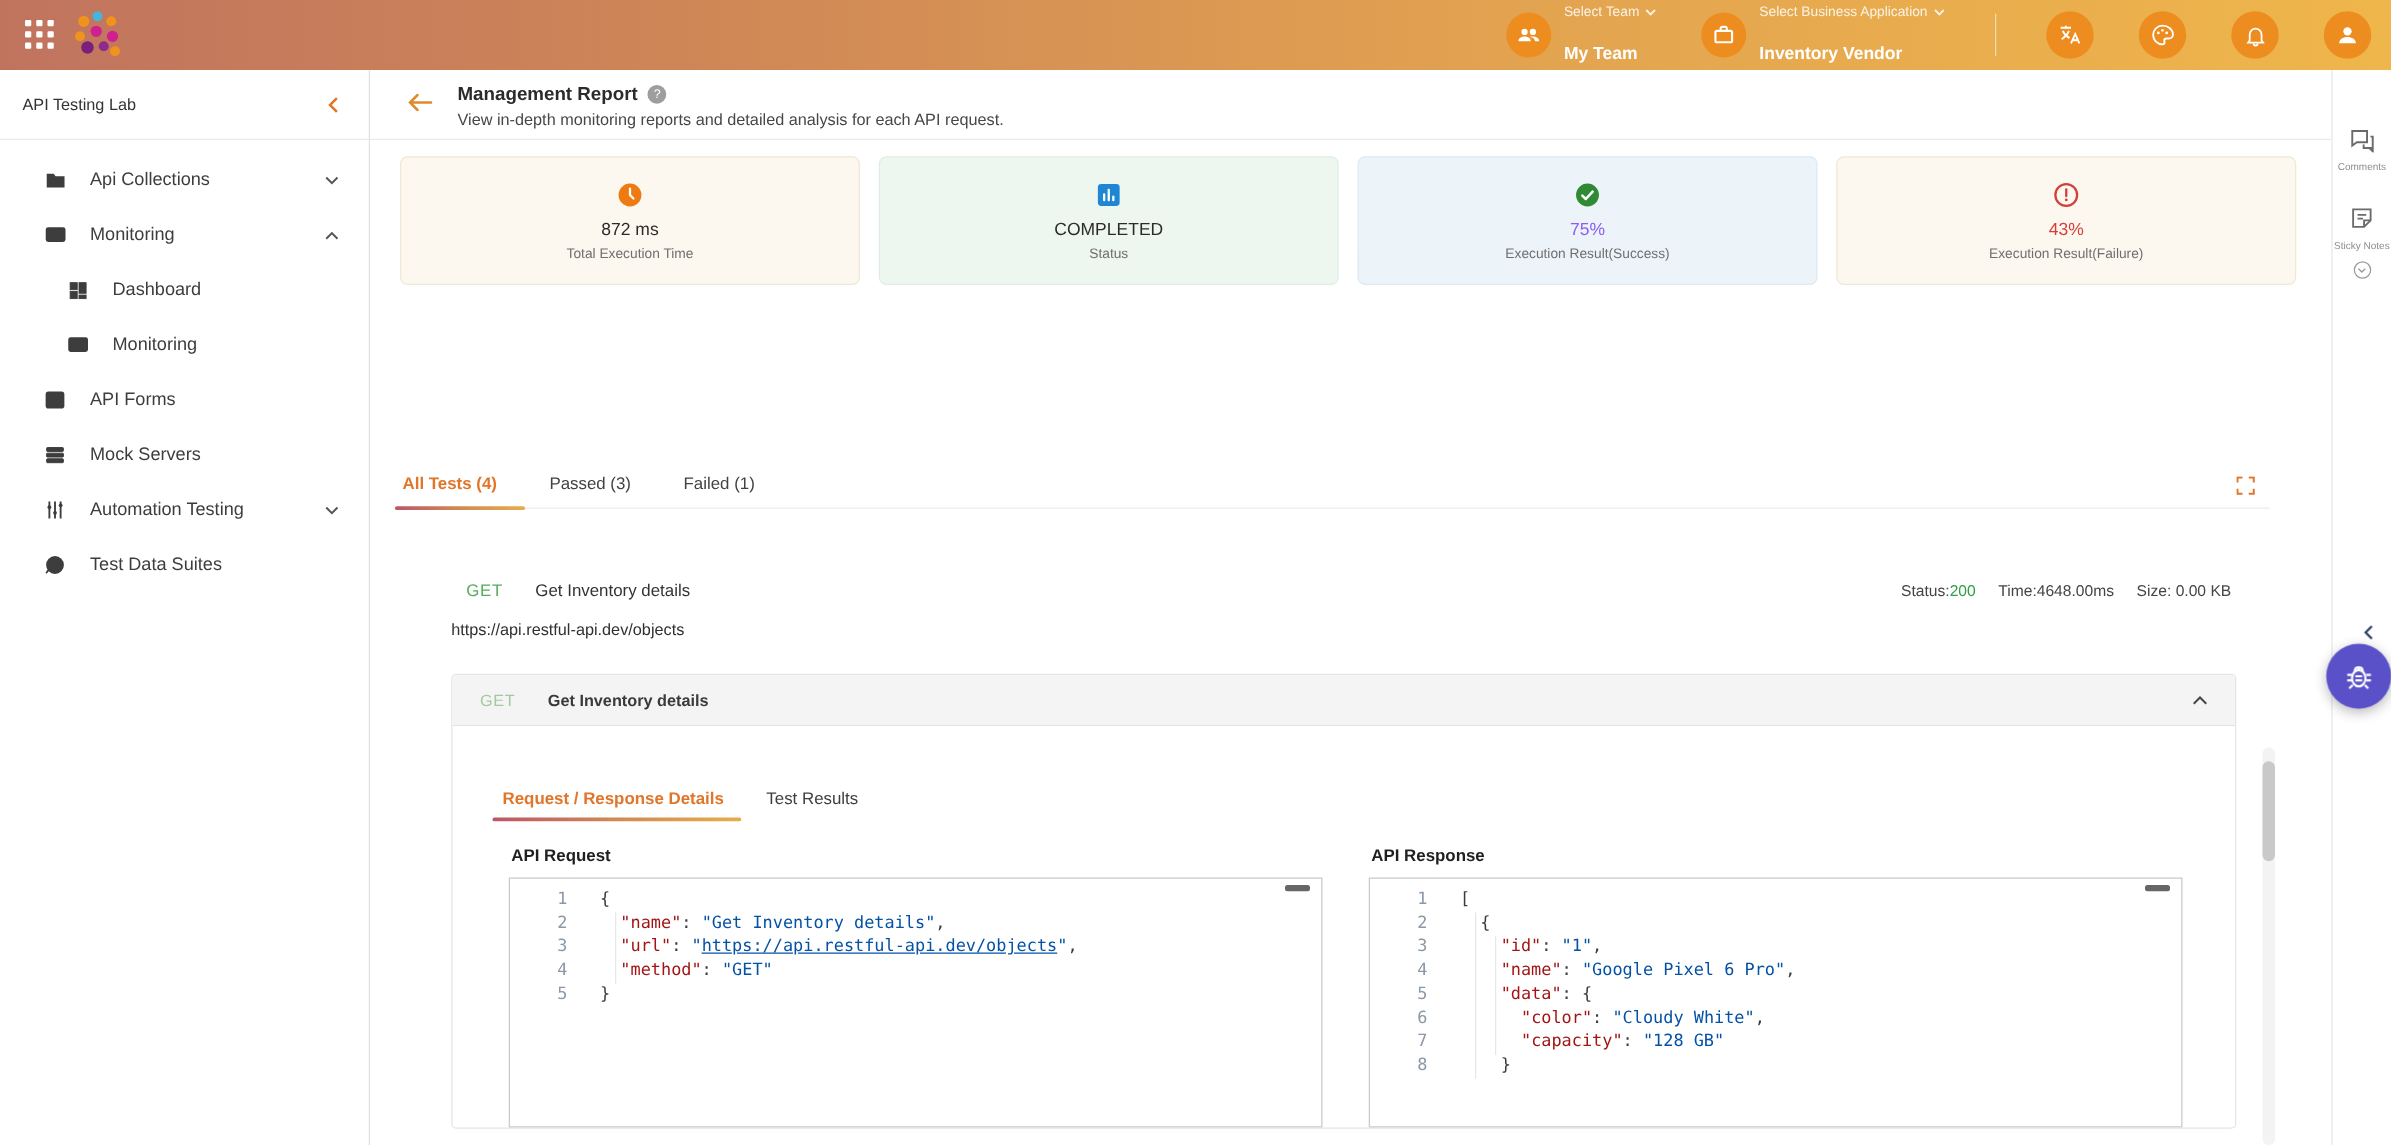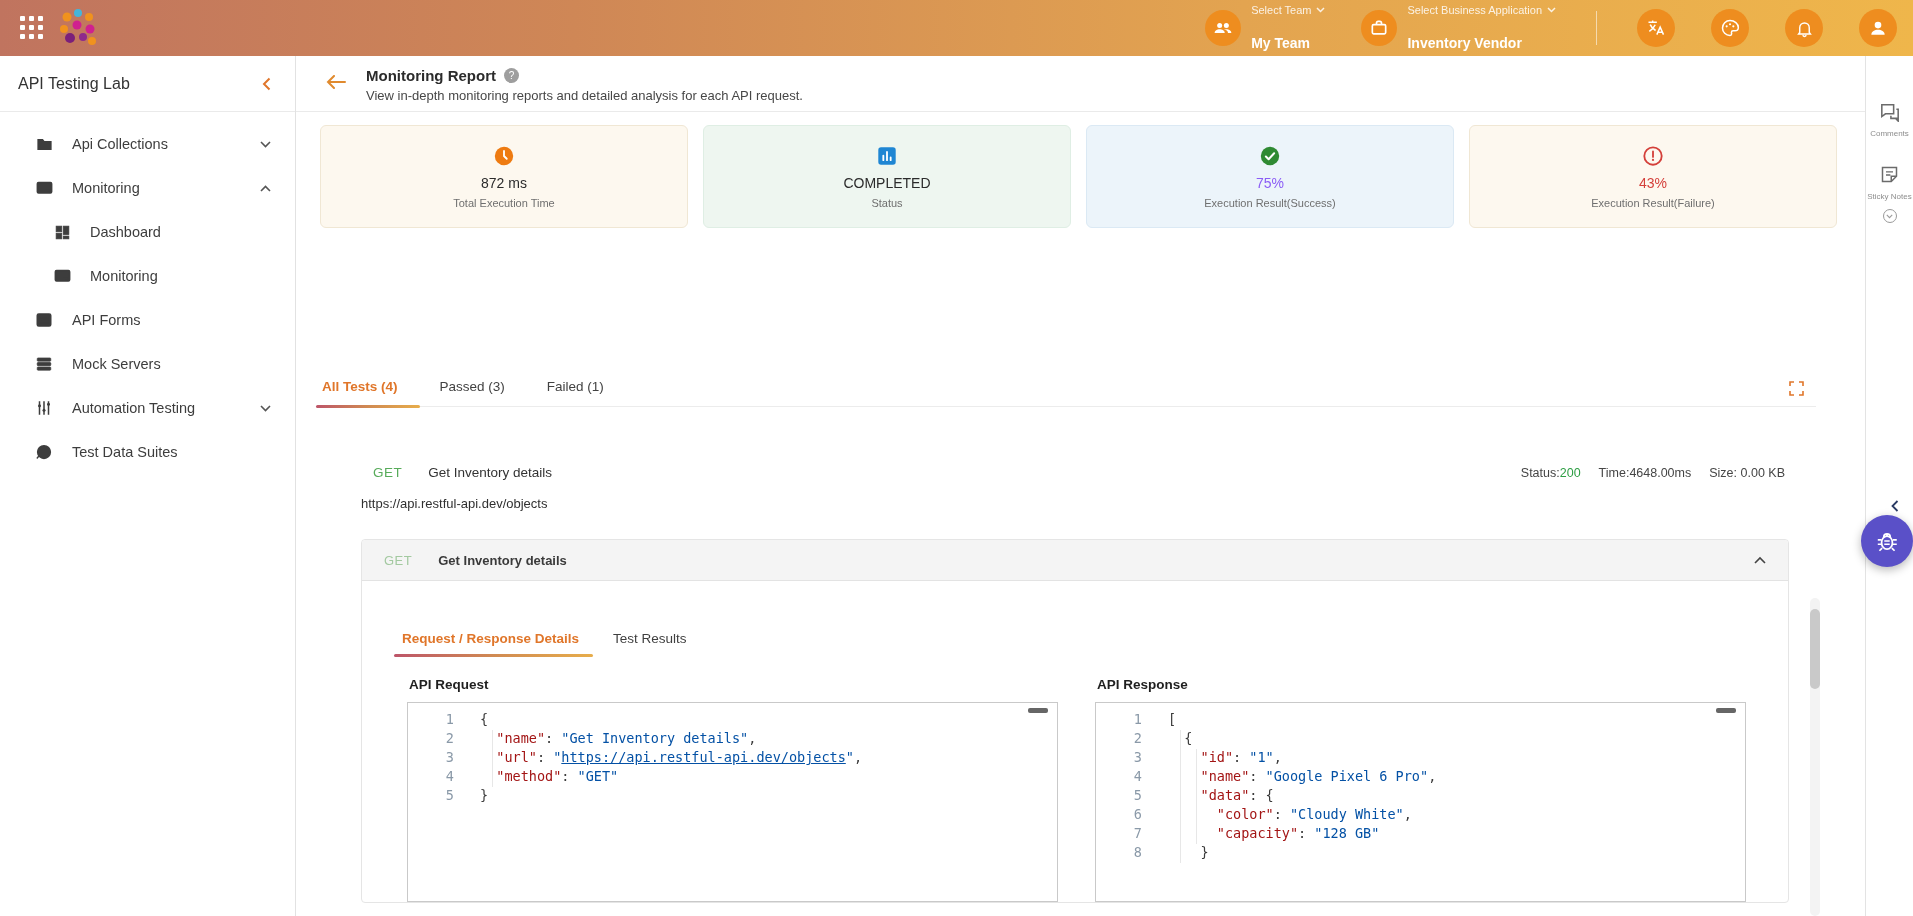--- a/index.html
+++ b/index.html
@@ -18,21 +18,21 @@
   .sel-value{font-size:14px;font-weight:bold;white-space:nowrap}
   .tb-divider{width:1px;height:34px;background:rgba(255,255,255,.55);margin:0 4px}
   .tb-icon{width:38px;height:38px;border-radius:50%;background:#ee8d1f;display:flex;align-items:center;justify-content:center;cursor:pointer}
 
   
   .shell{display:flex;height:860px;overflow:hidden}
 
   
   .sidebar{width:296px;flex:none;border-right:1px solid #e2e2e2;background:#fff}
   .sb-head{height:56px;display:flex;align-items:center;justify-content:space-between;padding:0 24px 0 18px;border-bottom:1px solid #eaeaea}
-  .sb-title{font-size:16px;color:#333}
+  .sb-title{font-size:13px;color:#333}
   .sb-collapse{color:#e0762a;cursor:pointer;display:flex}
   .sb-nav{padding-top:10px}
   .sb-item{height:44px;display:flex;align-items:center;gap:18px;padding-left:34px;font-size:14.5px;color:#3d3d3d;cursor:pointer;white-space:nowrap}
   .sb-item.sub{padding-left:52px}
   .sb-item .sbico{width:20px;height:20px;flex:none;display:flex;align-items:center;justify-content:center}
   .sb-item .sbico svg{stroke:#3d3d3d;fill:#3d3d3d}
   .sb-item.active{background:linear-gradient(90deg,#bd5569 0%,#cc7a58 40%,#dfa04f 80%,#e7ad4b 100%);color:#fff}
   .sb-item.active .sbico svg{stroke:#fff;fill:#fff}
   .sb-item .chev{margin-left:auto;margin-right:24px;display:flex;color:#555}
 
@@ -329,21 +329,21 @@
   <div class="main">
 
     <div class="main-head">
       <span class="back-btn">
         <svg width="20" height="14" viewBox="0 0 20 14">
             <path d="M8 1L2 7l6 6M2 7h17" stroke="#e08a2e" stroke-width="2" fill="none" stroke-linecap="round"></path>
           </svg>
       </span>
       <span>
         <span class="mh-title-row">
-          <span class="mh-title">Monitoring Report</span>
+          <span class="mh-title">Management Report</span>
           <span class="help-badge">?</span>
         </span>
         <div class="mh-sub">View in-depth monitoring reports and detailed analysis for each API request.</div>
       </span>
     </div>
 
 
     <div class="cards">
       <div class="card c1">
         <svg width="22" height="22" viewBox="0 0 24 24">

